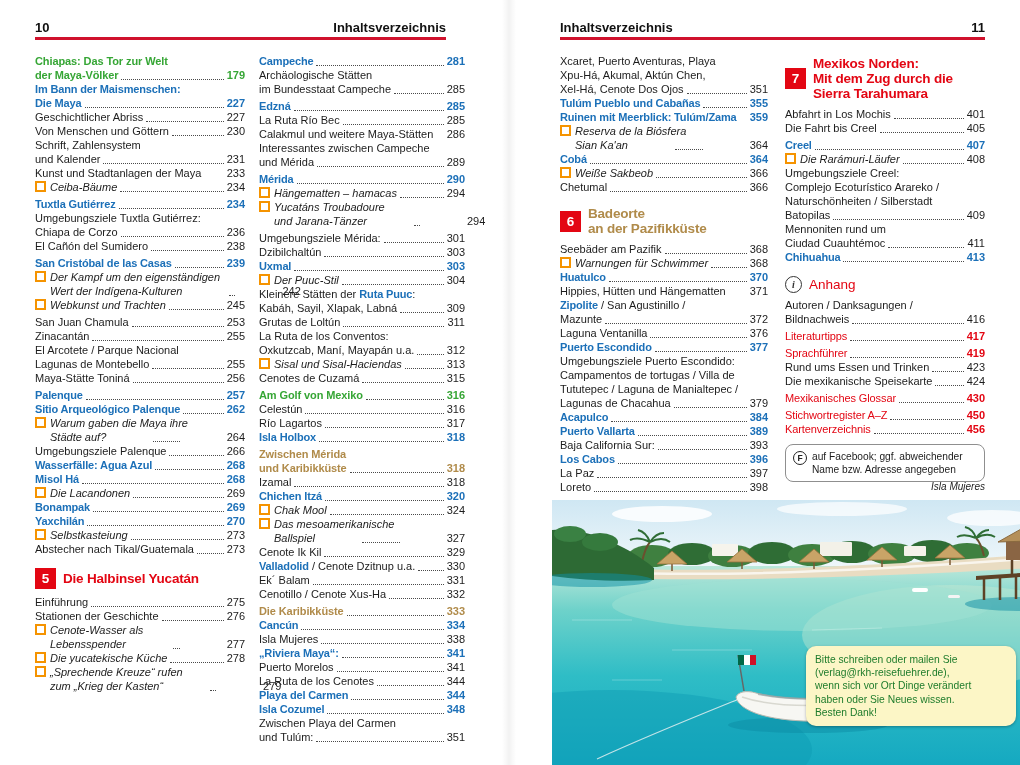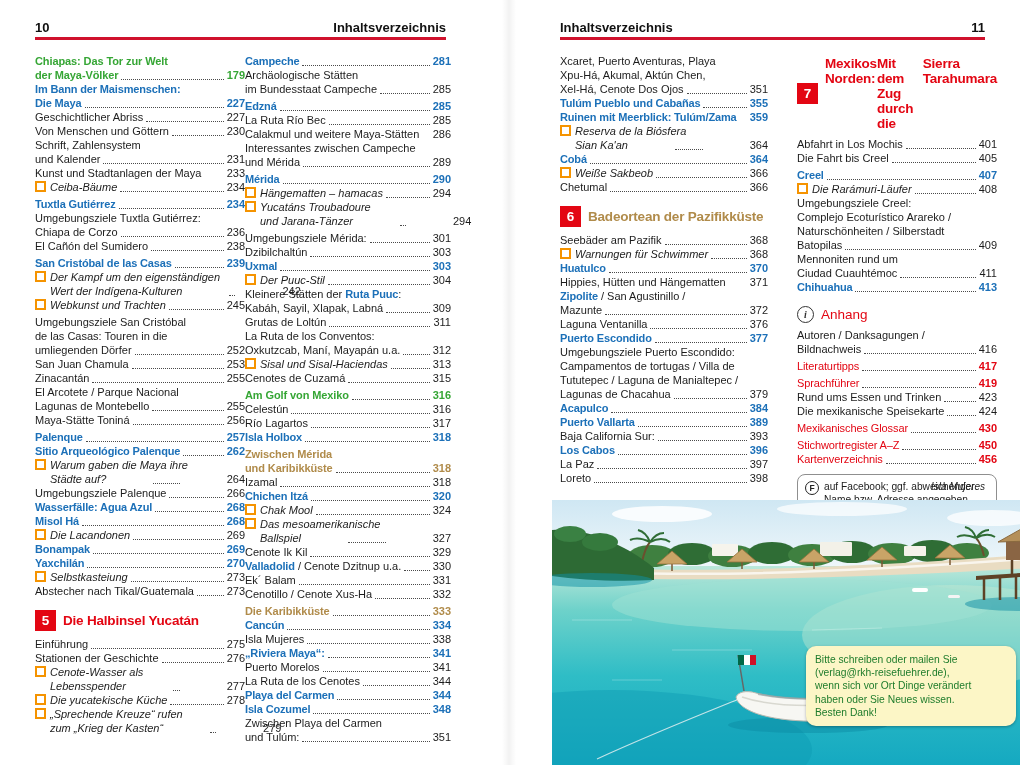--- a/index.html
+++ b/index.html
@@ -21,23 +21,23 @@
 
   .pg-header{position:absolute;top:20px;display:flex;justify-content:space-between;
     font-size:13px;font-weight:bold;color:#111;}
   .red-rule{position:absolute;top:37px;height:2.5px;background:var(--c-rule);}
   .hL{left:35px;right:64px;}
   .hR{left:50px;right:35px;}
 
   .cols{position:absolute;top:54px;display:flex;align-items:flex-start;}
   .colsL{left:35px;}
   .colsR{left:50px;}
-  .colL1{width:210px;text-align:right;}
+  .colL1{width:210px;margin-right:14px;text-align:right;}
   .colL2{width:206px;}
-  .colR1{width:208px;margin-right:29px;}
+  .colR1{width:208px;margin-right:17px;}
   .colR2{width:200px;}
 
   .toc-line{display:flex;align-items:flex-end;line-height:14px;font-size:11px;color:#1c1c1c;}
   .txt,.seg{white-space:pre;}
   .s-plain{color:#1c1c1c;}
   .s-blue{color:var(--c-blue);font-weight:700;letter-spacing:-0.15px;}
   .s-green{color:var(--c-green);font-weight:700;letter-spacing:-0.1px;}
   .s-tan{color:var(--c-tan);font-weight:700;letter-spacing:-0.1px;}
   .s-red{color:var(--c-red);font-weight:400;letter-spacing:-0.1px;}
   .s-box{color:#1c1c1c;font-style:italic;}
@@ -50,21 +50,21 @@
   .n-blue{color:var(--c-blue);font-weight:700;}
   .n-green{color:var(--c-green);font-weight:700;}
   .n-tan{color:var(--c-tan);font-weight:700;}
   .n-red{color:var(--c-red);font-weight:700;}
   .n-plain,.n-box{color:#1c1c1c;font-weight:400;}
 
   .sec{display:flex;align-items:center;margin:12px 0 6px;}
   .toc-col .sec:first-child{margin-top:2px;}
   .sec-num{flex:none;width:21px;height:21px;background:var(--c-red);color:#fff;display:flex;
     align-items:center;justify-content:center;font-size:13.5px;font-weight:700;margin-right:7px;}
-  .sec-titles{display:flex;flex-direction:row;}
+  .sec-titles{display:flex;flex-direction:column;}
   .sec-line{font-size:13.5px;font-weight:700;line-height:15px;letter-spacing:-0.2px;}
   .sec-red .sec-line{color:var(--c-red);}
   .sec-tan .sec-line{color:var(--c-tan);}
 
   .anhang{display:flex;align-items:center;margin:12px 0 5px;}
   .info-icon{flex:none;width:15px;height:15px;border:1.5px solid #333;border-radius:50%;
     display:flex;align-items:center;justify-content:center;font-size:10px;font-weight:700;
     font-style:italic;color:#333;margin-right:7px;font-family:"Liberation Serif",serif;}
   .anhang-title{color:var(--c-red);font-weight:400;font-size:13.5px;}
 
@@ -200,33 +200,20 @@
         </div>
         <div class="toc-entry">
           <div class="toc-line">
             <span class="box-bullet"></span>
             <span class="txt s-box">Webkunst und Trachten</span>
             <span class="dots"></span>
             <span class="num n-box">245</span>
           </div>
         </div>
         <div class="toc-gap"></div>
-        <div class="toc-entry">
-          <div class="toc-line">
-            <span class="txt s-plain">Umgebungsziele San Cristóbal</span>
-          </div>
-          <div class="toc-line">
-            <span class="txt s-plain">de las Casas: Touren in die</span>
-          </div>
-          <div class="toc-line">
-            <span class="txt s-plain">umliegenden Dörfer</span>
-            <span class="dots"></span>
-            <span class="num n-plain">252</span>
-          </div>
-        </div>
         <div class="toc-entry">
           <div class="toc-line">
             <span class="txt s-plain">San Juan Chamula</span>
             <span class="dots"></span>
             <span class="num n-plain">253</span>
           </div>
         </div>
         <div class="toc-entry">
           <div class="toc-line">
             <span class="txt s-plain">Zinacantán</span>

